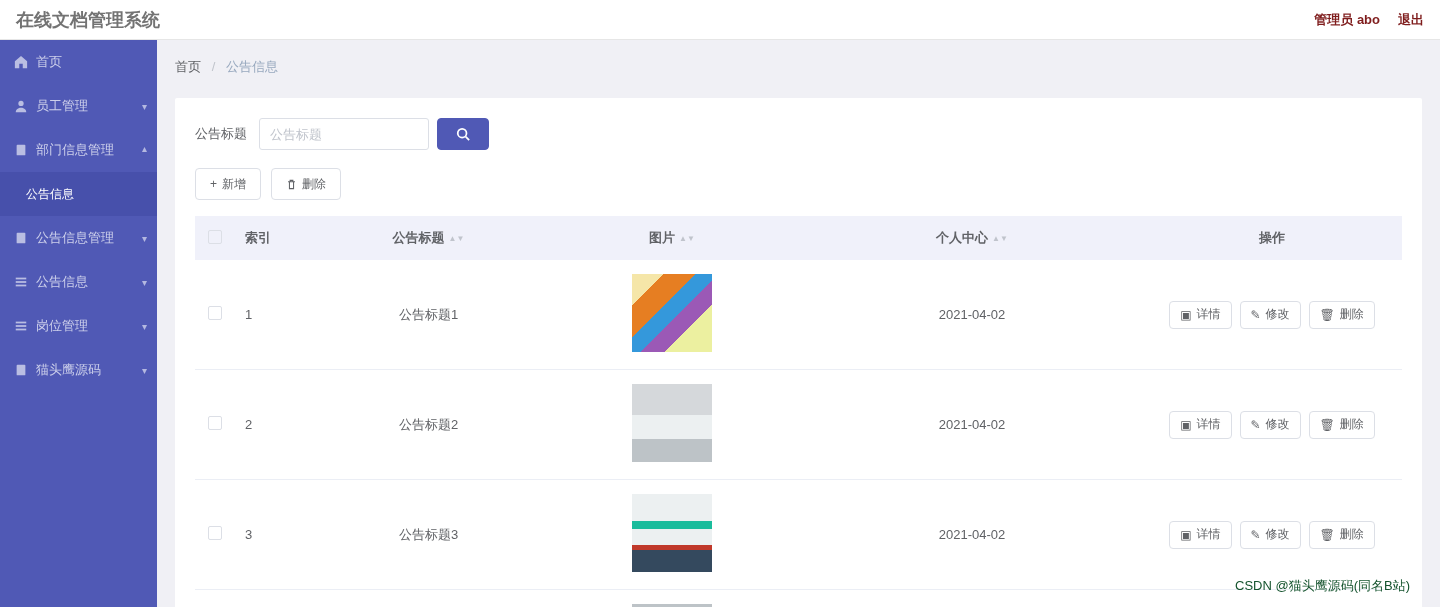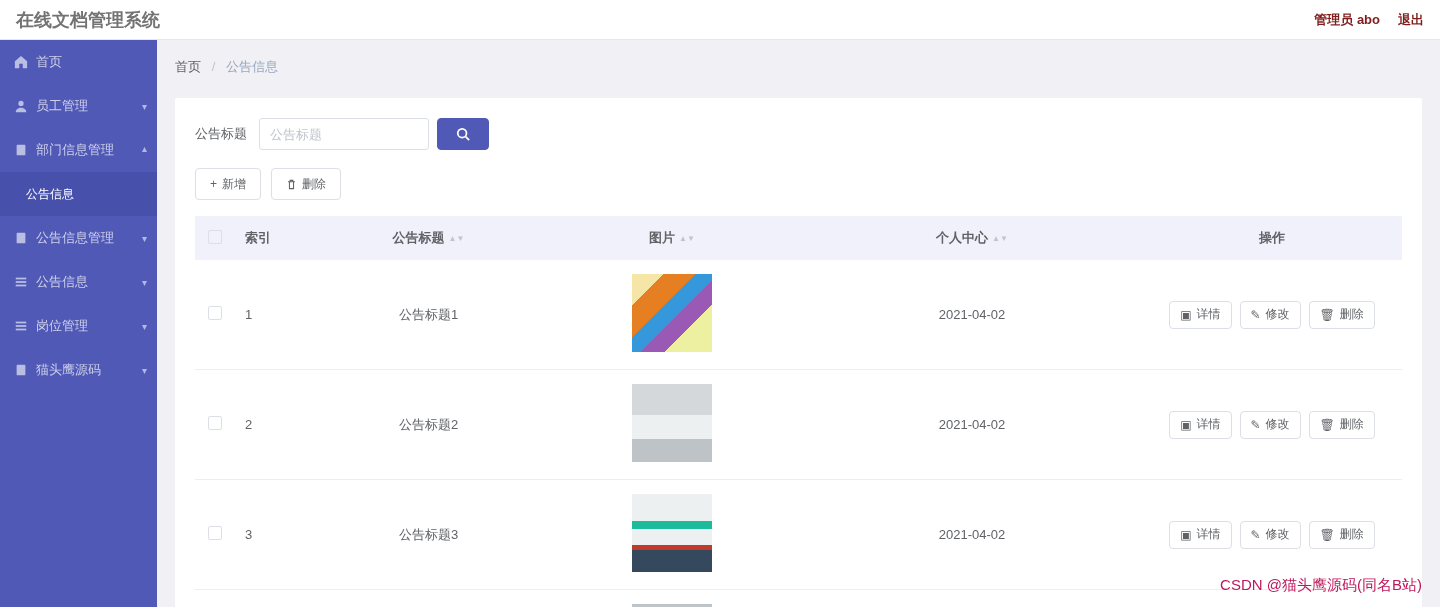--- a/index.html
+++ b/index.html
@@ -42,21 +42,21 @@
 tbody tr { border-bottom: 1px solid #ebeef5; }
 td { padding: 14px 8px; text-align: center; color: #606266; font-size: 13px; }
 td.idx { text-align: left; padding-left: 10px; }
 .chk { width: 14px; height: 14px; border: 1px solid #dcdfe6; border-radius: 2px; display: inline-block; cursor: pointer; }
 .thumb { width: 80px; height: 78px; display: inline-block; }
 .thumb.a { background: linear-gradient(135deg,#f5e6a8 20%,#e67e22 20%,#e67e22 40%,#3498db 40%,#3498db 55%,#9b59b6 55%,#9b59b6 70%,#ecf0a0 70%); }
 .thumb.b { background: linear-gradient(180deg,#d5d8db 40%,#ecf0f1 40%,#ecf0f1 70%,#bdc3c7 70%); }
 .thumb.c { background: linear-gradient(180deg,#ecf0f1 35%,#1abc9c 35%,#1abc9c 45%,#ecf0f1 45%,#ecf0f1 65%,#c0392b 65%,#c0392b 72%,#34495e 72%); }
 .thumb.d { background: linear-gradient(180deg,#bdc3c7 50%,#95a5a6 50%); }
 .ops { display: flex; gap: 8px; justify-content: center; }
-.watermark { position: fixed; bottom: 12px; right: 18px; color: #be185d; font-size: 15px; pointer-events: none; }
+.watermark { position: fixed; bottom: 12px; right: 30px; color: #14532d; font-size: 13px; pointer-events: none; }
 
 svg { display: block; }
 </style>
 </head>
 <body>
 
 <div class="header">
   <div class="title">在线文档管理系统</div>
   <div class="right">
     <span>管理员 abo</span>

